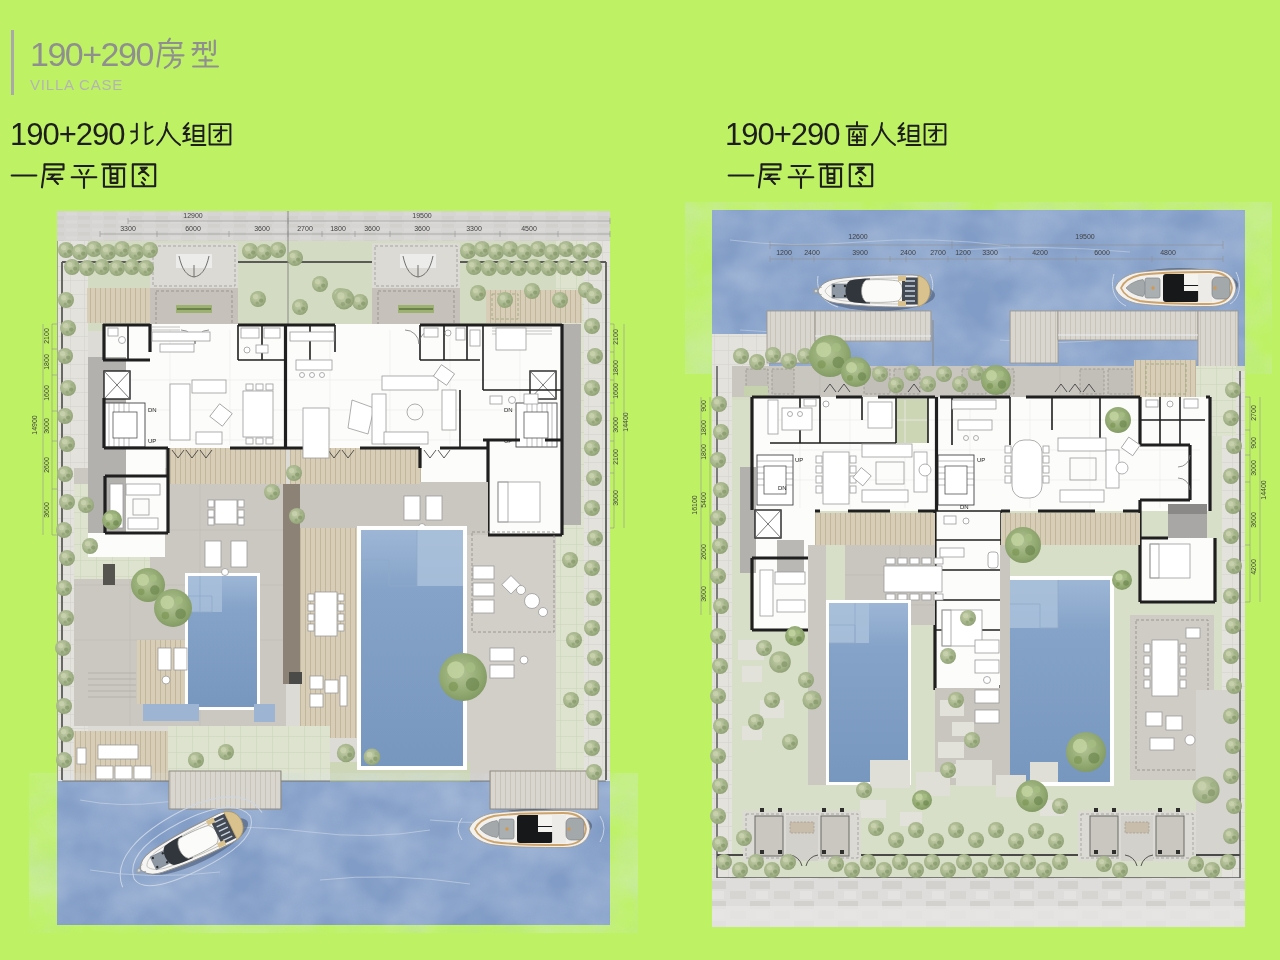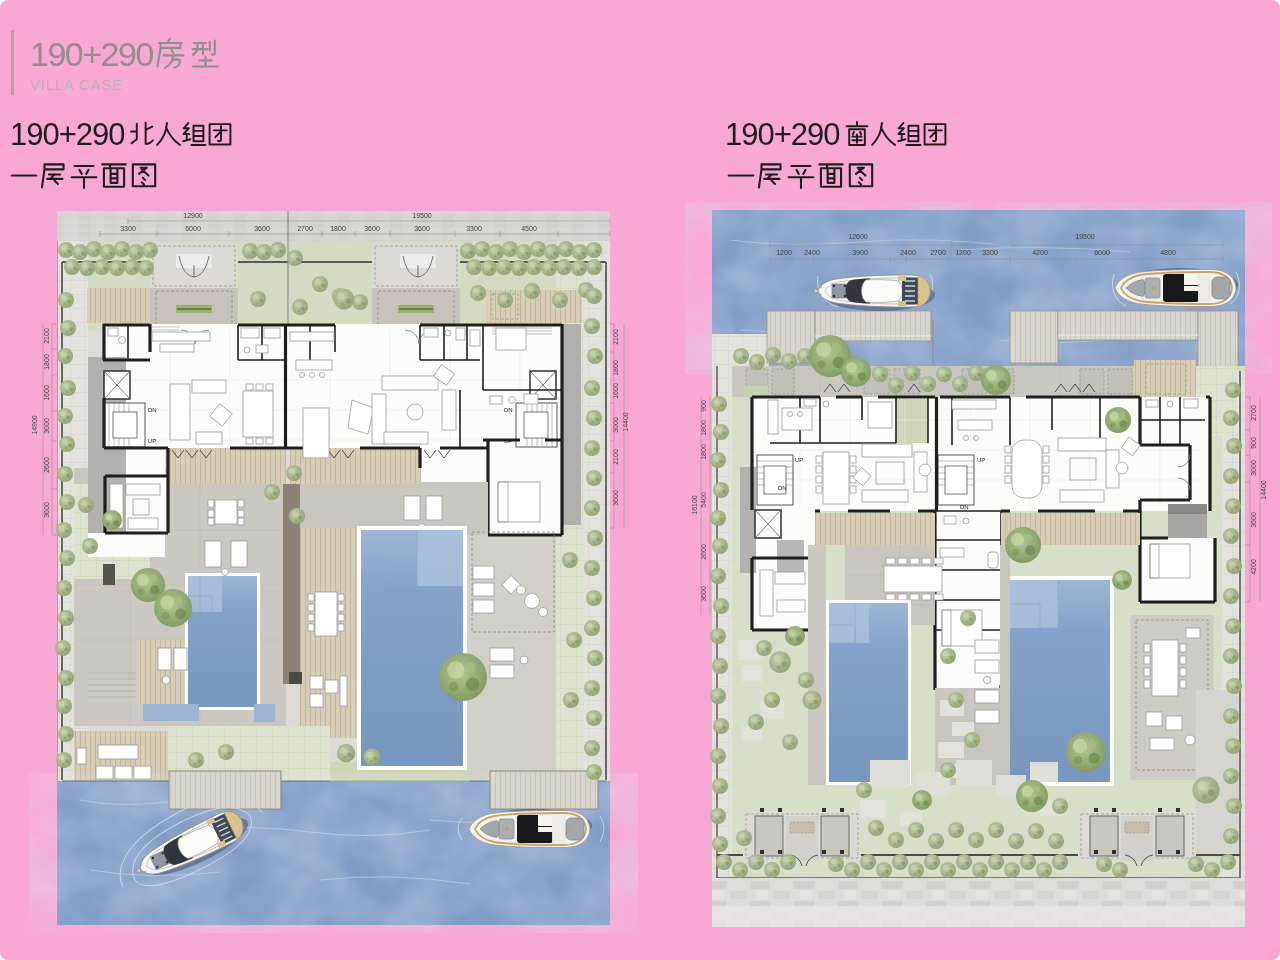--- a/index.html
+++ b/index.html
@@ -1,17 +1,17 @@
 <!DOCTYPE html>
 <html><head>
 <meta charset="utf-8">
 <style>
 html,body{margin:0;padding:0;background:#fff;width:1280px;height:960px;overflow:hidden;}
 body{font-family:"Liberation Sans",sans-serif;}
-#page{position:relative;width:1280px;height:960px;background:#f9a8d4;border-radius:8px;}
+#page{position:relative;width:1280px;height:960px;background:#bef264;}
 svg{position:absolute;left:0;top:0;}
 .t{fill:#3f3f3f;font-size:7px;font-family:"Liberation Sans",sans-serif;}
 .dim{stroke:#909090;stroke-width:0.6;fill:none;}
 .fur{stroke:#9b9b9b;stroke-width:0.8;fill:#fff;}
 .furn{stroke:#9b9b9b;stroke-width:0.8;fill:none;}
 .wall{stroke:#1f1f1f;stroke-width:3.2;fill:none;}
 .wallt{stroke:#1f1f1f;stroke-width:1.6;fill:none;}
 </style>
 </head>
 <body>

